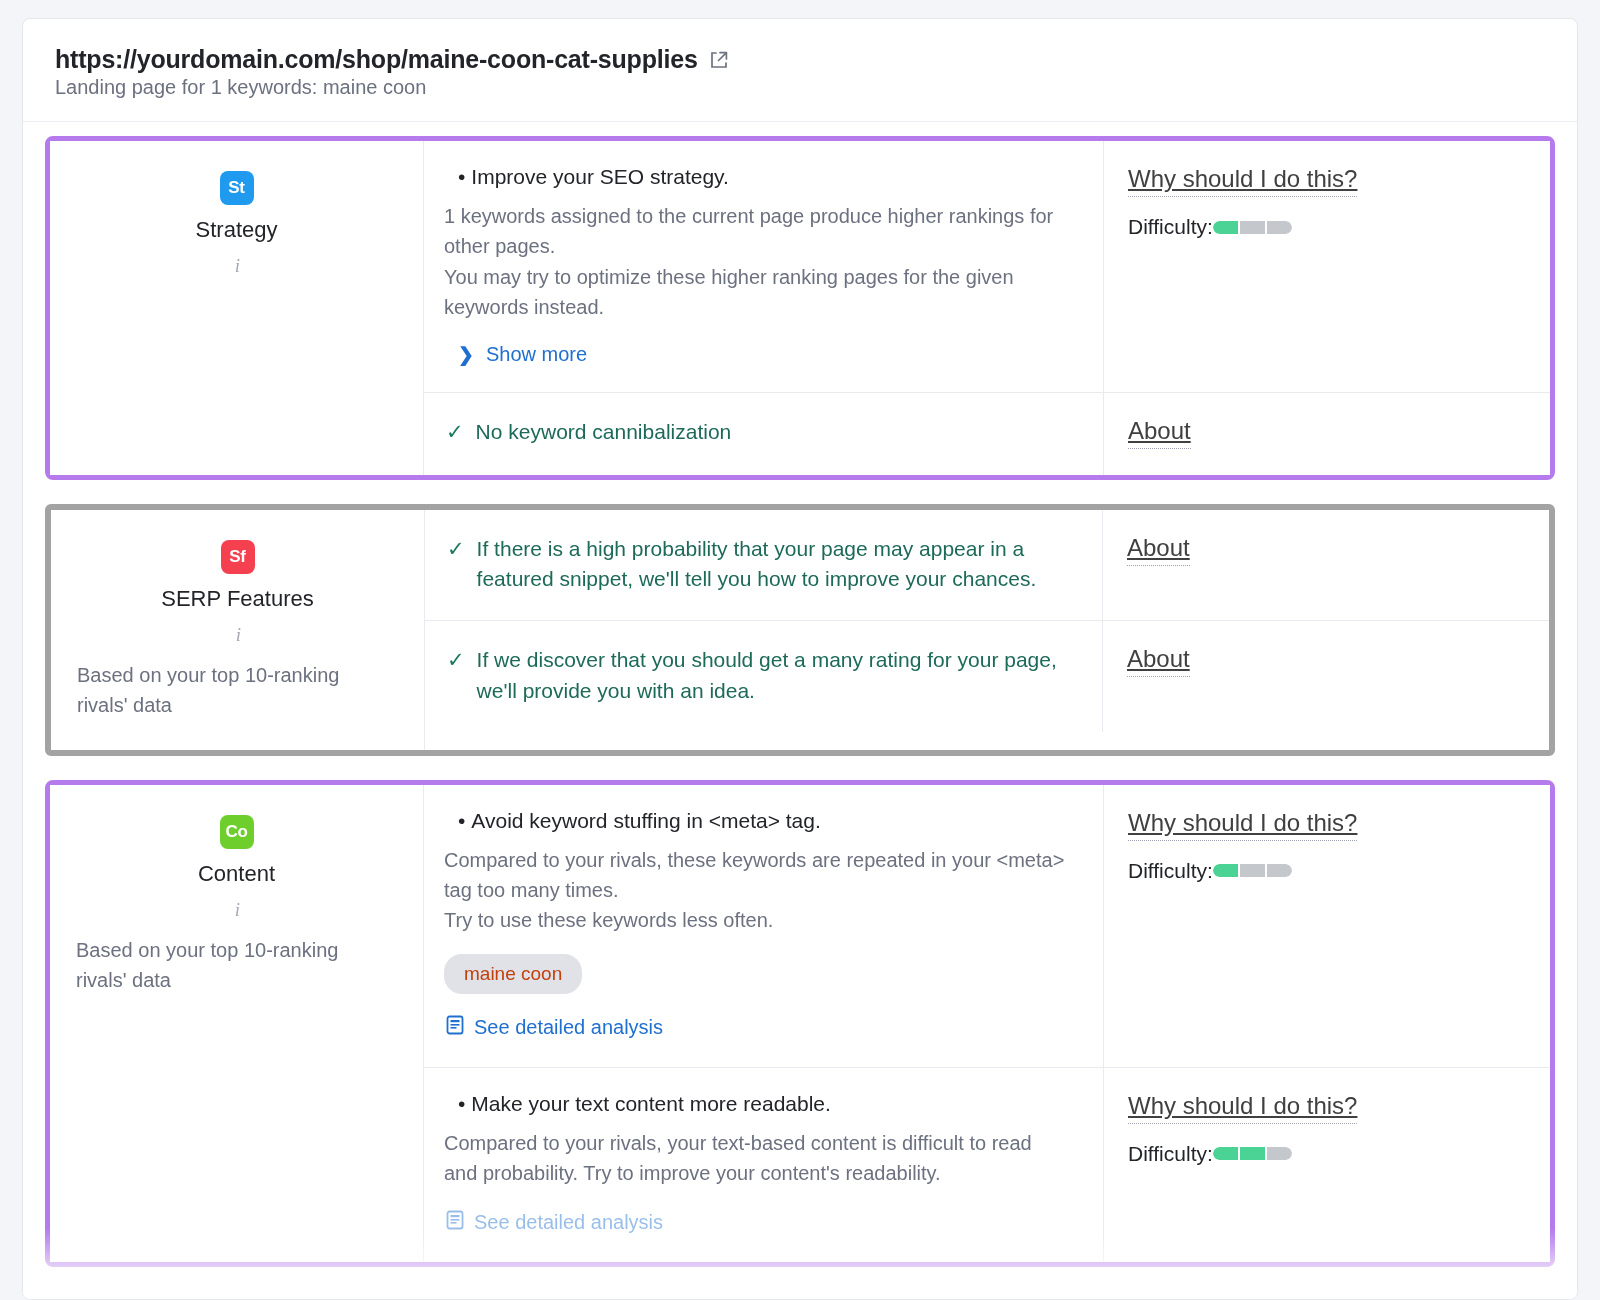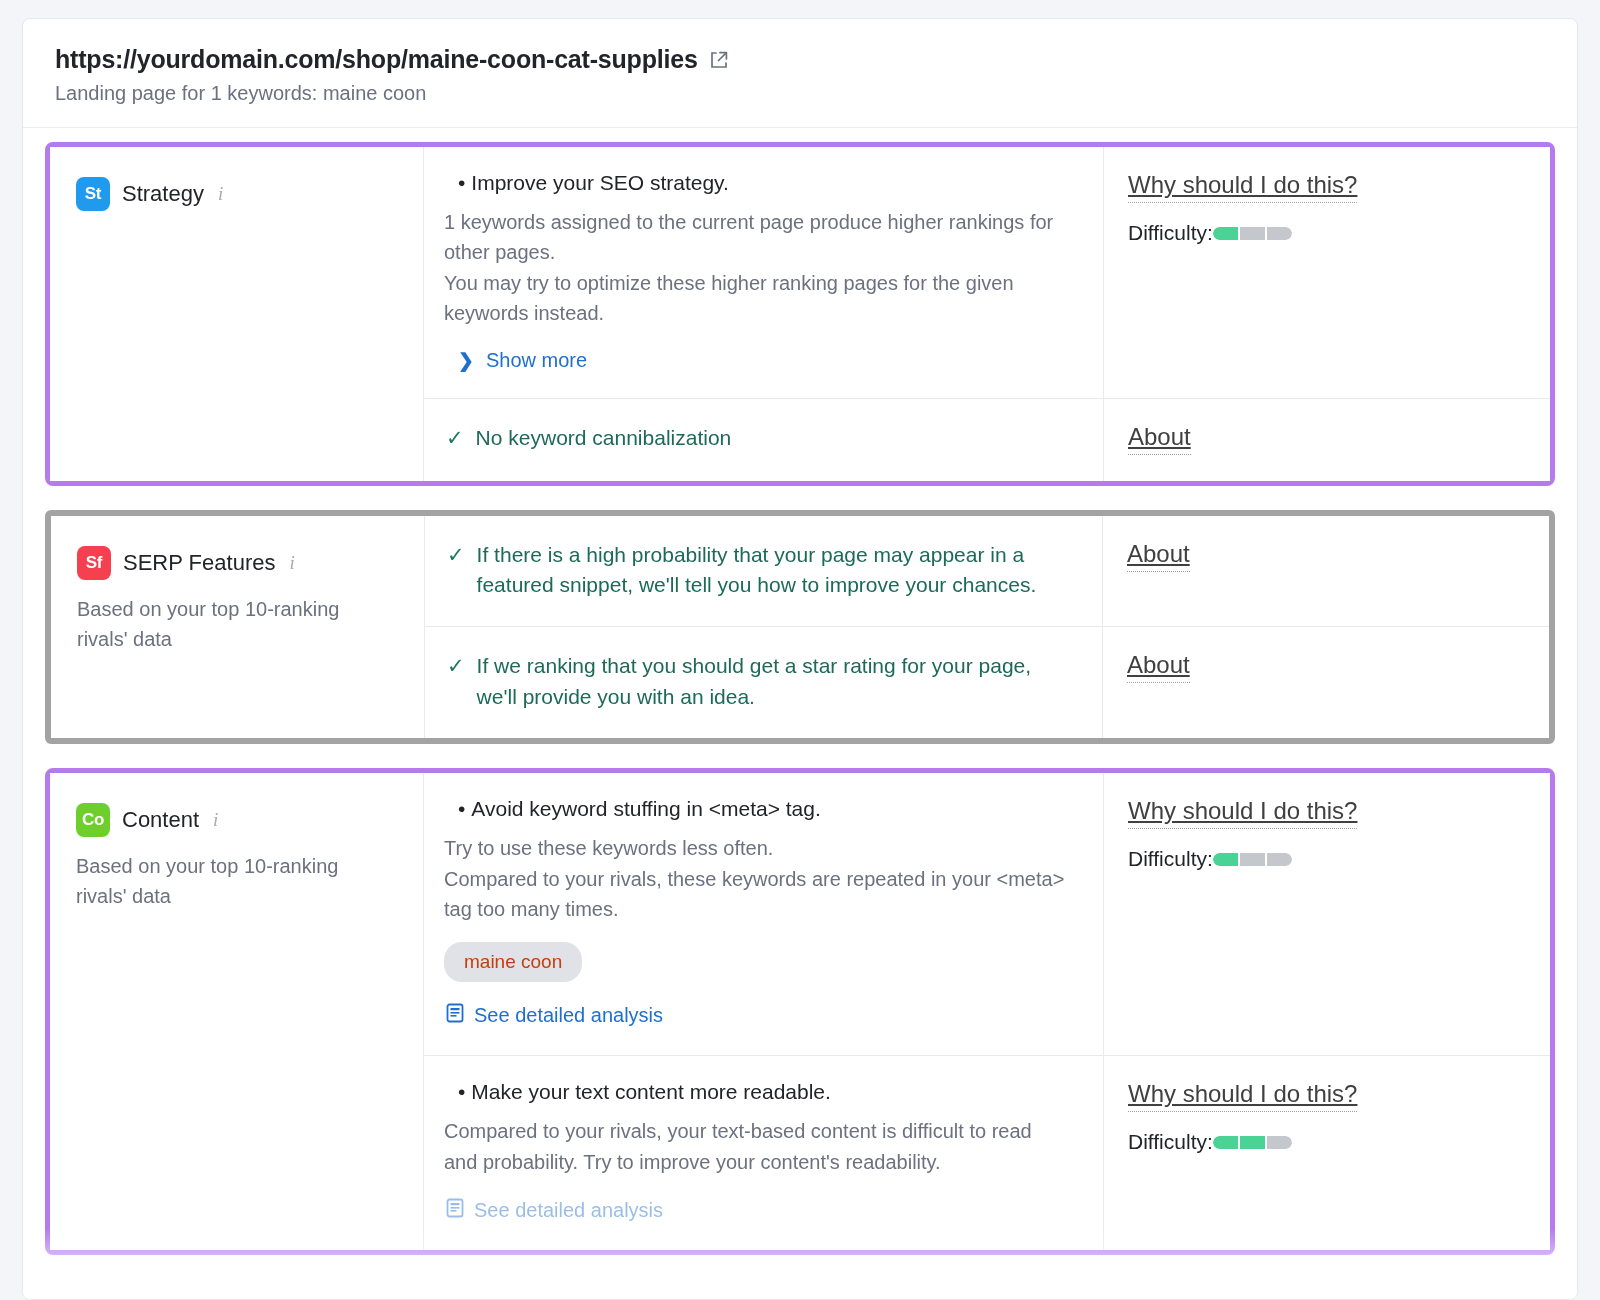--- a/index.html
+++ b/index.html
@@ -40,21 +40,21 @@
     gap: 10px;
   }
   .url-text {
     font-size: 25px;
     font-weight: bold;
     color: #222429;
     letter-spacing: -0.2px;
   }
   .ext-icon { display: block; line-height: 0; cursor: pointer; }
   .subtitle {
-    margin-top: 8px;
+    margin-top: 2px;
     font-size: 20px;
     color: #6c7180;
   }
 
   
   .sections { padding: 14px 22px 0 22px; }
 
   .section-card {
     position: relative;
     margin-bottom: 24px;
@@ -83,20 +83,21 @@
     width: 374px;
     flex: 0 0 374px;
     padding: 30px 26px 30px 26px;
     border-right: 1px solid #e8eaef;
     background: #fff;
   }
   .sec-title-row {
     display: flex;
     align-items: center;
     gap: 12px;
+    flex-direction: column;
   }
   .badge {
     width: 34px; height: 34px;
     border-radius: 8px;
     color: #fff;
     font-size: 17px;
     font-weight: bold;
     display: flex;
     align-items: center;
     justify-content: center;
@@ -317,43 +318,43 @@
                     <span class="check-mark">✓</span>
                     <span>If there is a high probability that your page may appear in a featured snippet, we'll tell you how to improve your chances.</span>
                   </div>
                 </div>
                 <div class="tip-side"><span class="dotted-link">About</span></div>
               </div>
               <div class="tip-row">
                 <div class="tip-main">
                   <div class="check-line">
                     <span class="check-mark">✓</span>
-                    <span>If we ranking that you should get a star rating for your page, we'll provide you with an idea.</span>
+                    <span>If we discover that you should get a many rating for your page, we'll provide you with an idea.</span>
                   </div>
                 </div>
                 <div class="tip-side"><span class="dotted-link">About</span></div>
               </div>
             </div>
           </div>
         </div>
         <div class="section-card highlight">
           <div class="inner">
             <div class="sec-label">
               <div class="sec-title-row">
                 <span class="badge" style="background:#6ece2c">Co</span>
                 <span class="sec-name">Content</span>
                 <span class="info-i">i</span>
               </div>
               <div class="sec-sub">Based on your top 10-ranking rivals' data</div>
             </div>
             <div class="sec-body">
               <div class="tip-row">
                 <div class="tip-main"><div class="tip-head"><span class="dot">•</span><span>Avoid keyword stuffing in &lt;meta&gt; tag.</span></div><div class="tip-desc">
+                    <div>Compared to your rivals, these keywords are repeated in your &lt;meta&gt; tag too many times.</div>
                     <div>Try to use these keywords less often.</div>
-                    <div>Compared to your rivals, these keywords are repeated in your &lt;meta&gt; tag too many times.</div>
                   </div><div class="kw-pill">maine coon</div><div class="analysis-link">
                     <span><svg width="22" height="22" viewBox="0 0 22 22" fill="none">
                         <rect x="3.5" y="2.5" width="15" height="17" rx="2" stroke="#1f6fd0" stroke-width="1.8"></rect>
                         <rect x="6.5" y="6" width="9" height="2.2" fill="#1f6fd0"></rect>
                         <rect x="6.5" y="10" width="9" height="1.6" fill="#1f6fd0"></rect>
                         <rect x="6.5" y="13" width="6" height="1.6" fill="#1f6fd0"></rect>
                       </svg></span>
                     <span>See detailed analysis</span>
                   </div></div>
                 <div class="tip-side"><span class="dotted-link">Why should I do this?</span><div class="difficulty-row">

